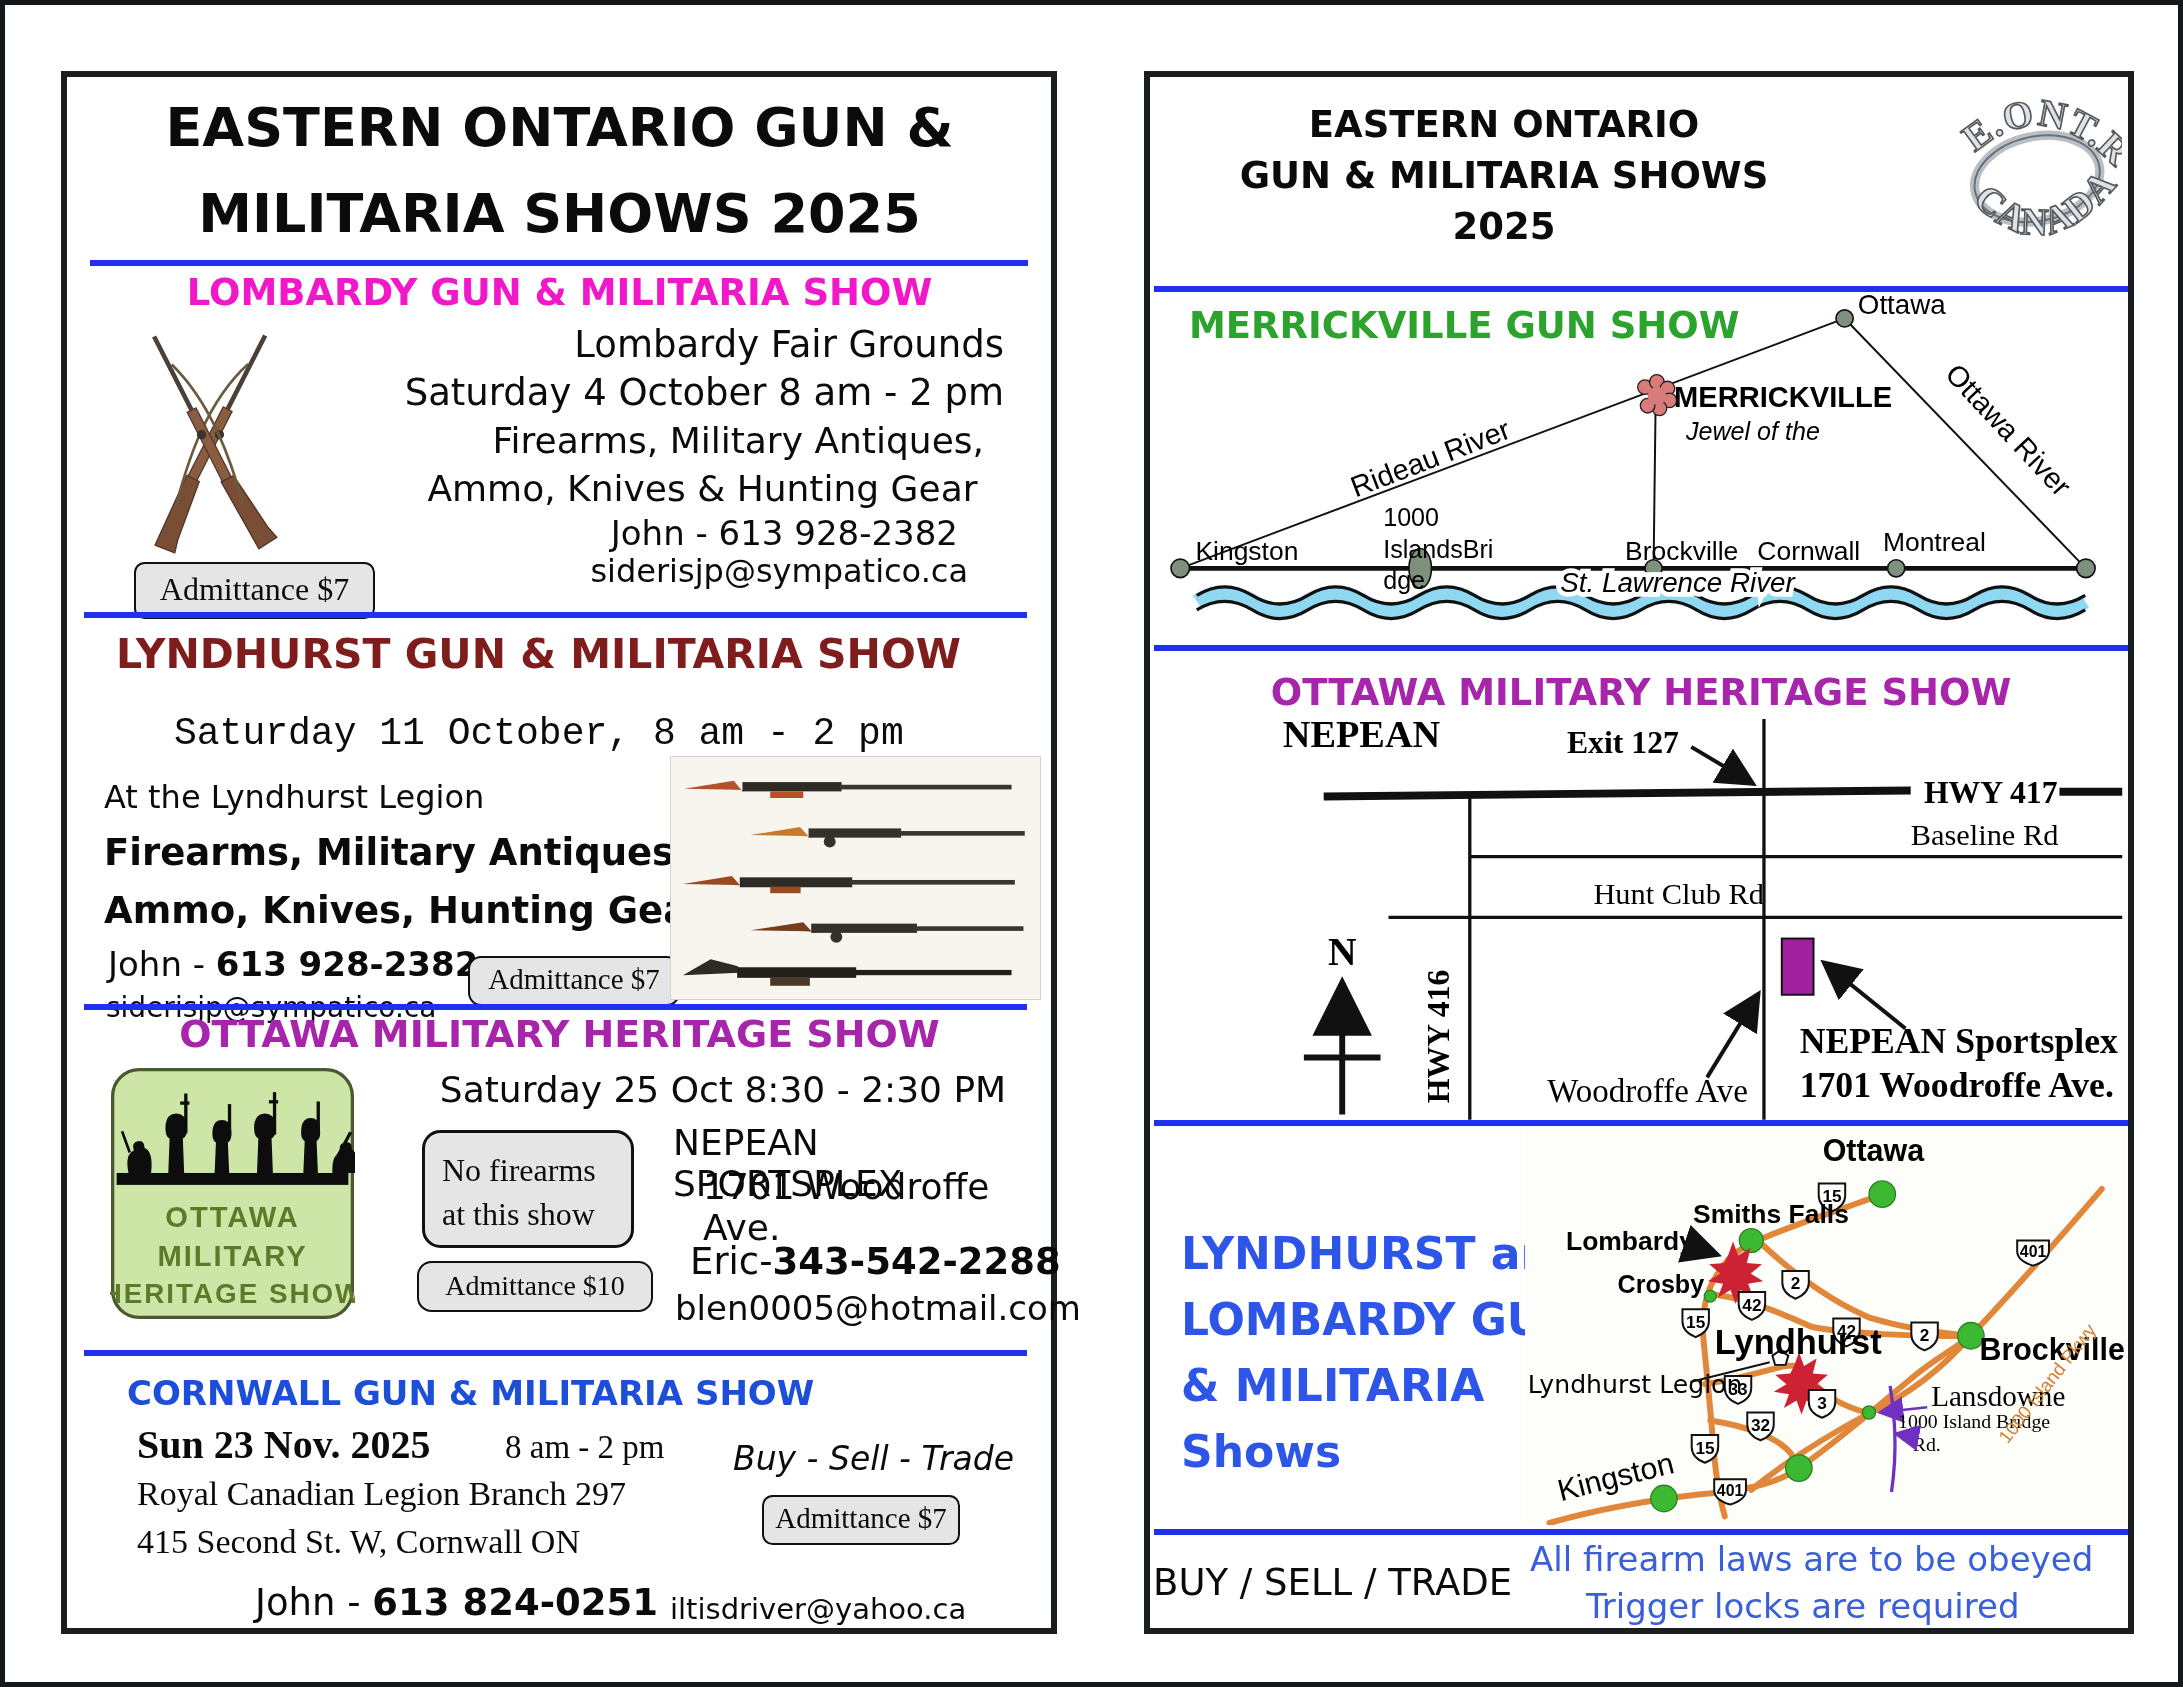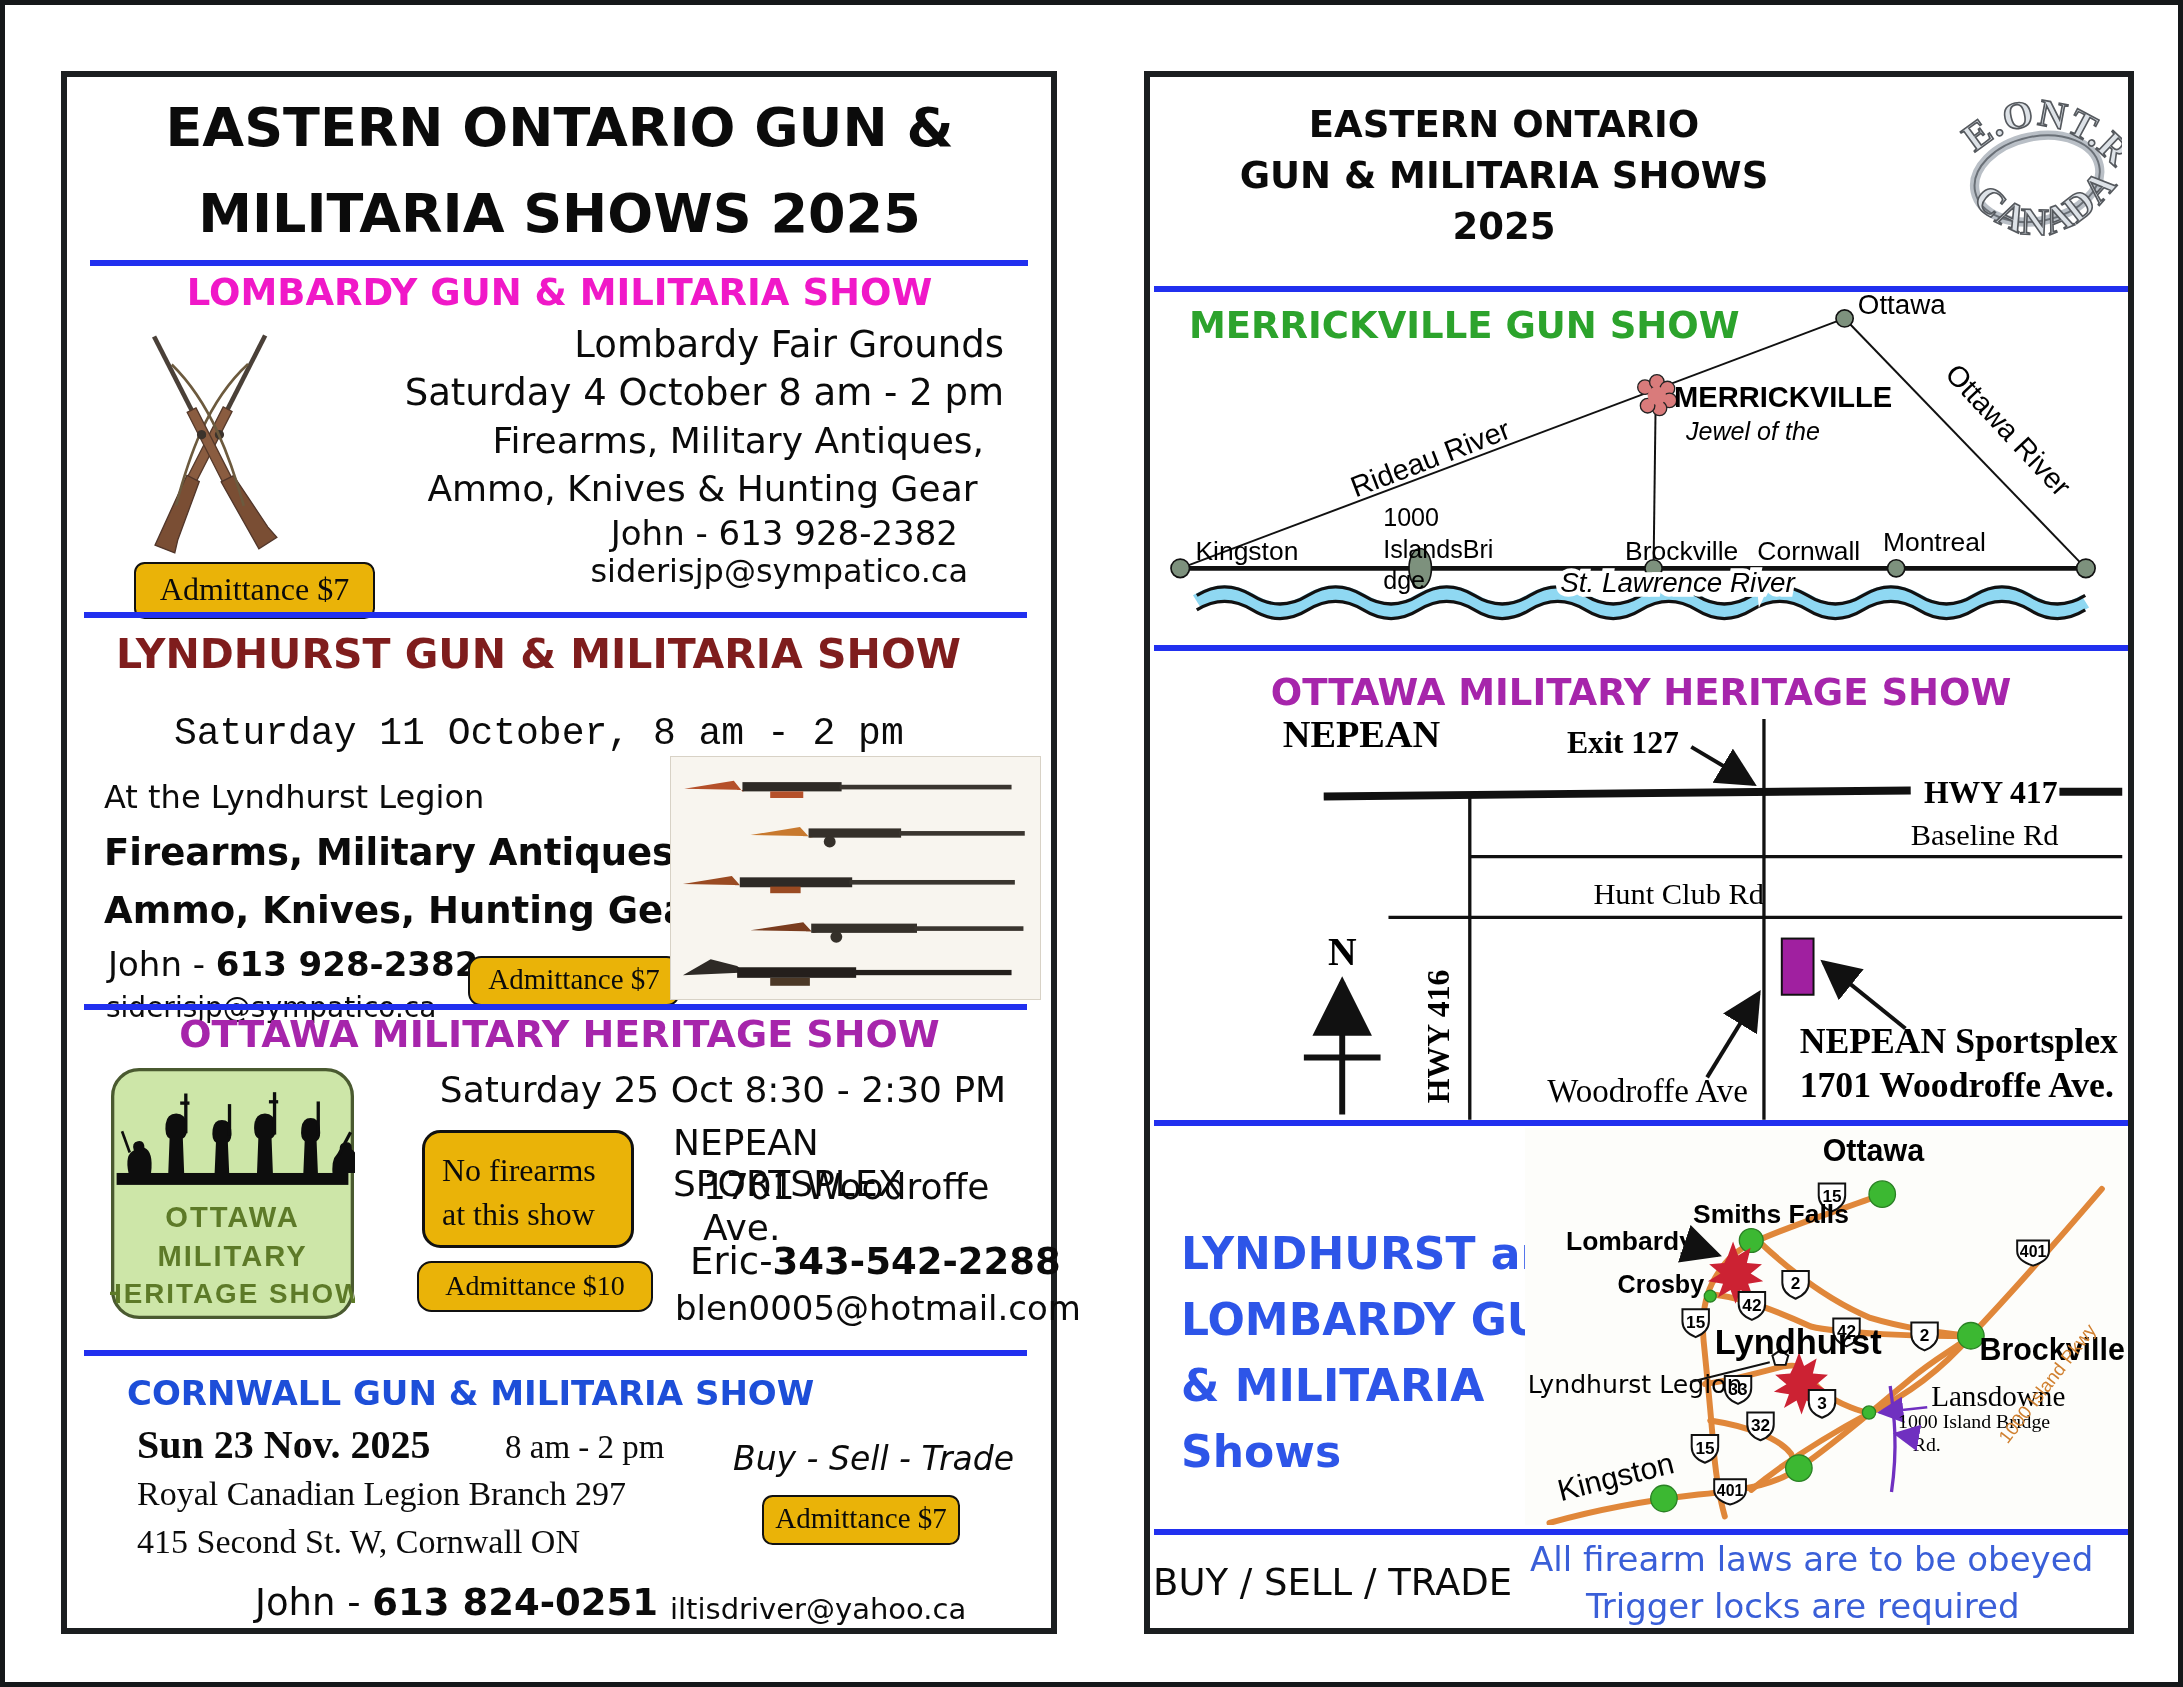--- a/index.html
+++ b/index.html
@@ -4,21 +4,21 @@
 <style>
   html,body{margin:0;padding:0;background:#fff;}
   .page{position:relative;width:2183px;height:1687px;background:#fff;border:5.3px solid #15181a;box-sizing:border-box;overflow:hidden;
         font-family:"DejaVu Sans",sans-serif;color:#0b0b0b;}
   .abs{position:absolute;}
   .panel{position:absolute;border:6.6px solid #1b1e20;background:#fff;box-sizing:border-box;}
   .rule{position:absolute;height:6px;background:#2130ef;}
   .c{text-align:center;}
   .b{font-weight:bold;}
   .serif{font-family:"Liberation Serif",serif;}
-  .box{position:absolute;border:2.6px solid #111;border-radius:10.6px;background:#eab308;
+  .box{position:absolute;border:2.6px solid #111;border-radius:10.6px;background:#e5e5e5;
        font-family:"Liberation Serif",serif;text-align:center;box-sizing:border-box;}
   svg text{font-family:"Liberation Sans",sans-serif;}
   svg text.ser{font-family:"Liberation Serif",serif;}
   svg text.com{font-family:"DejaVu Sans",sans-serif;}
 </style>
 </head>
 <body>
 
 <div class="page">
 

